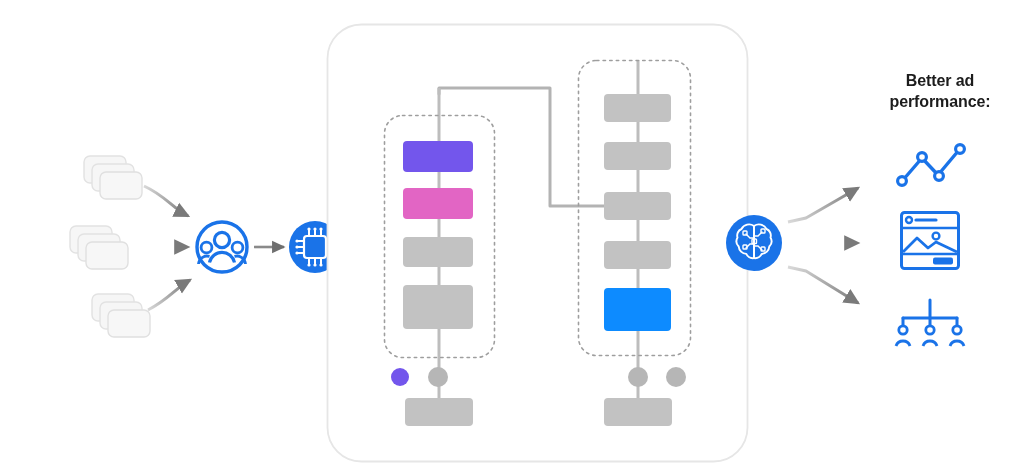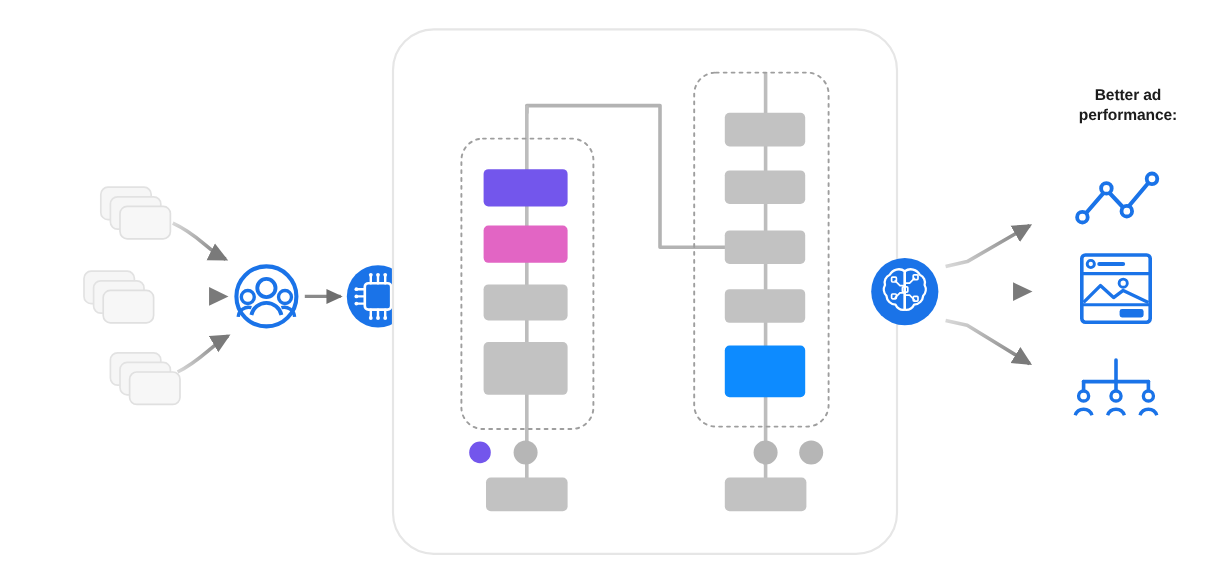--- a/index.html
+++ b/index.html
@@ -7,21 +7,21 @@
     width:1024px;height:476px;overflow:hidden;
     font-family:"Liberation Sans", sans-serif;
     position:relative;
   }
   #stage{position:absolute;left:0;top:0;width:1024px;height:476px;}
   svg.layer{position:absolute;left:0;top:0;width:1024px;height:476px;}
   .ttl{
     position:absolute;
     left:862px;top:70px;width:156px;
     text-align:center;
-    font-size:13px;font-weight:bold;color:#1c1c1c;
+    font-size:16px;font-weight:bold;color:#1c1c1c;
     line-height:1.32;letter-spacing:-0.1px;
     white-space:pre-line;
   }
 </style>
 </head>
 <body>
 
 <div id="stage">
 
   <svg class="layer" viewBox="0 0 1024 476">

